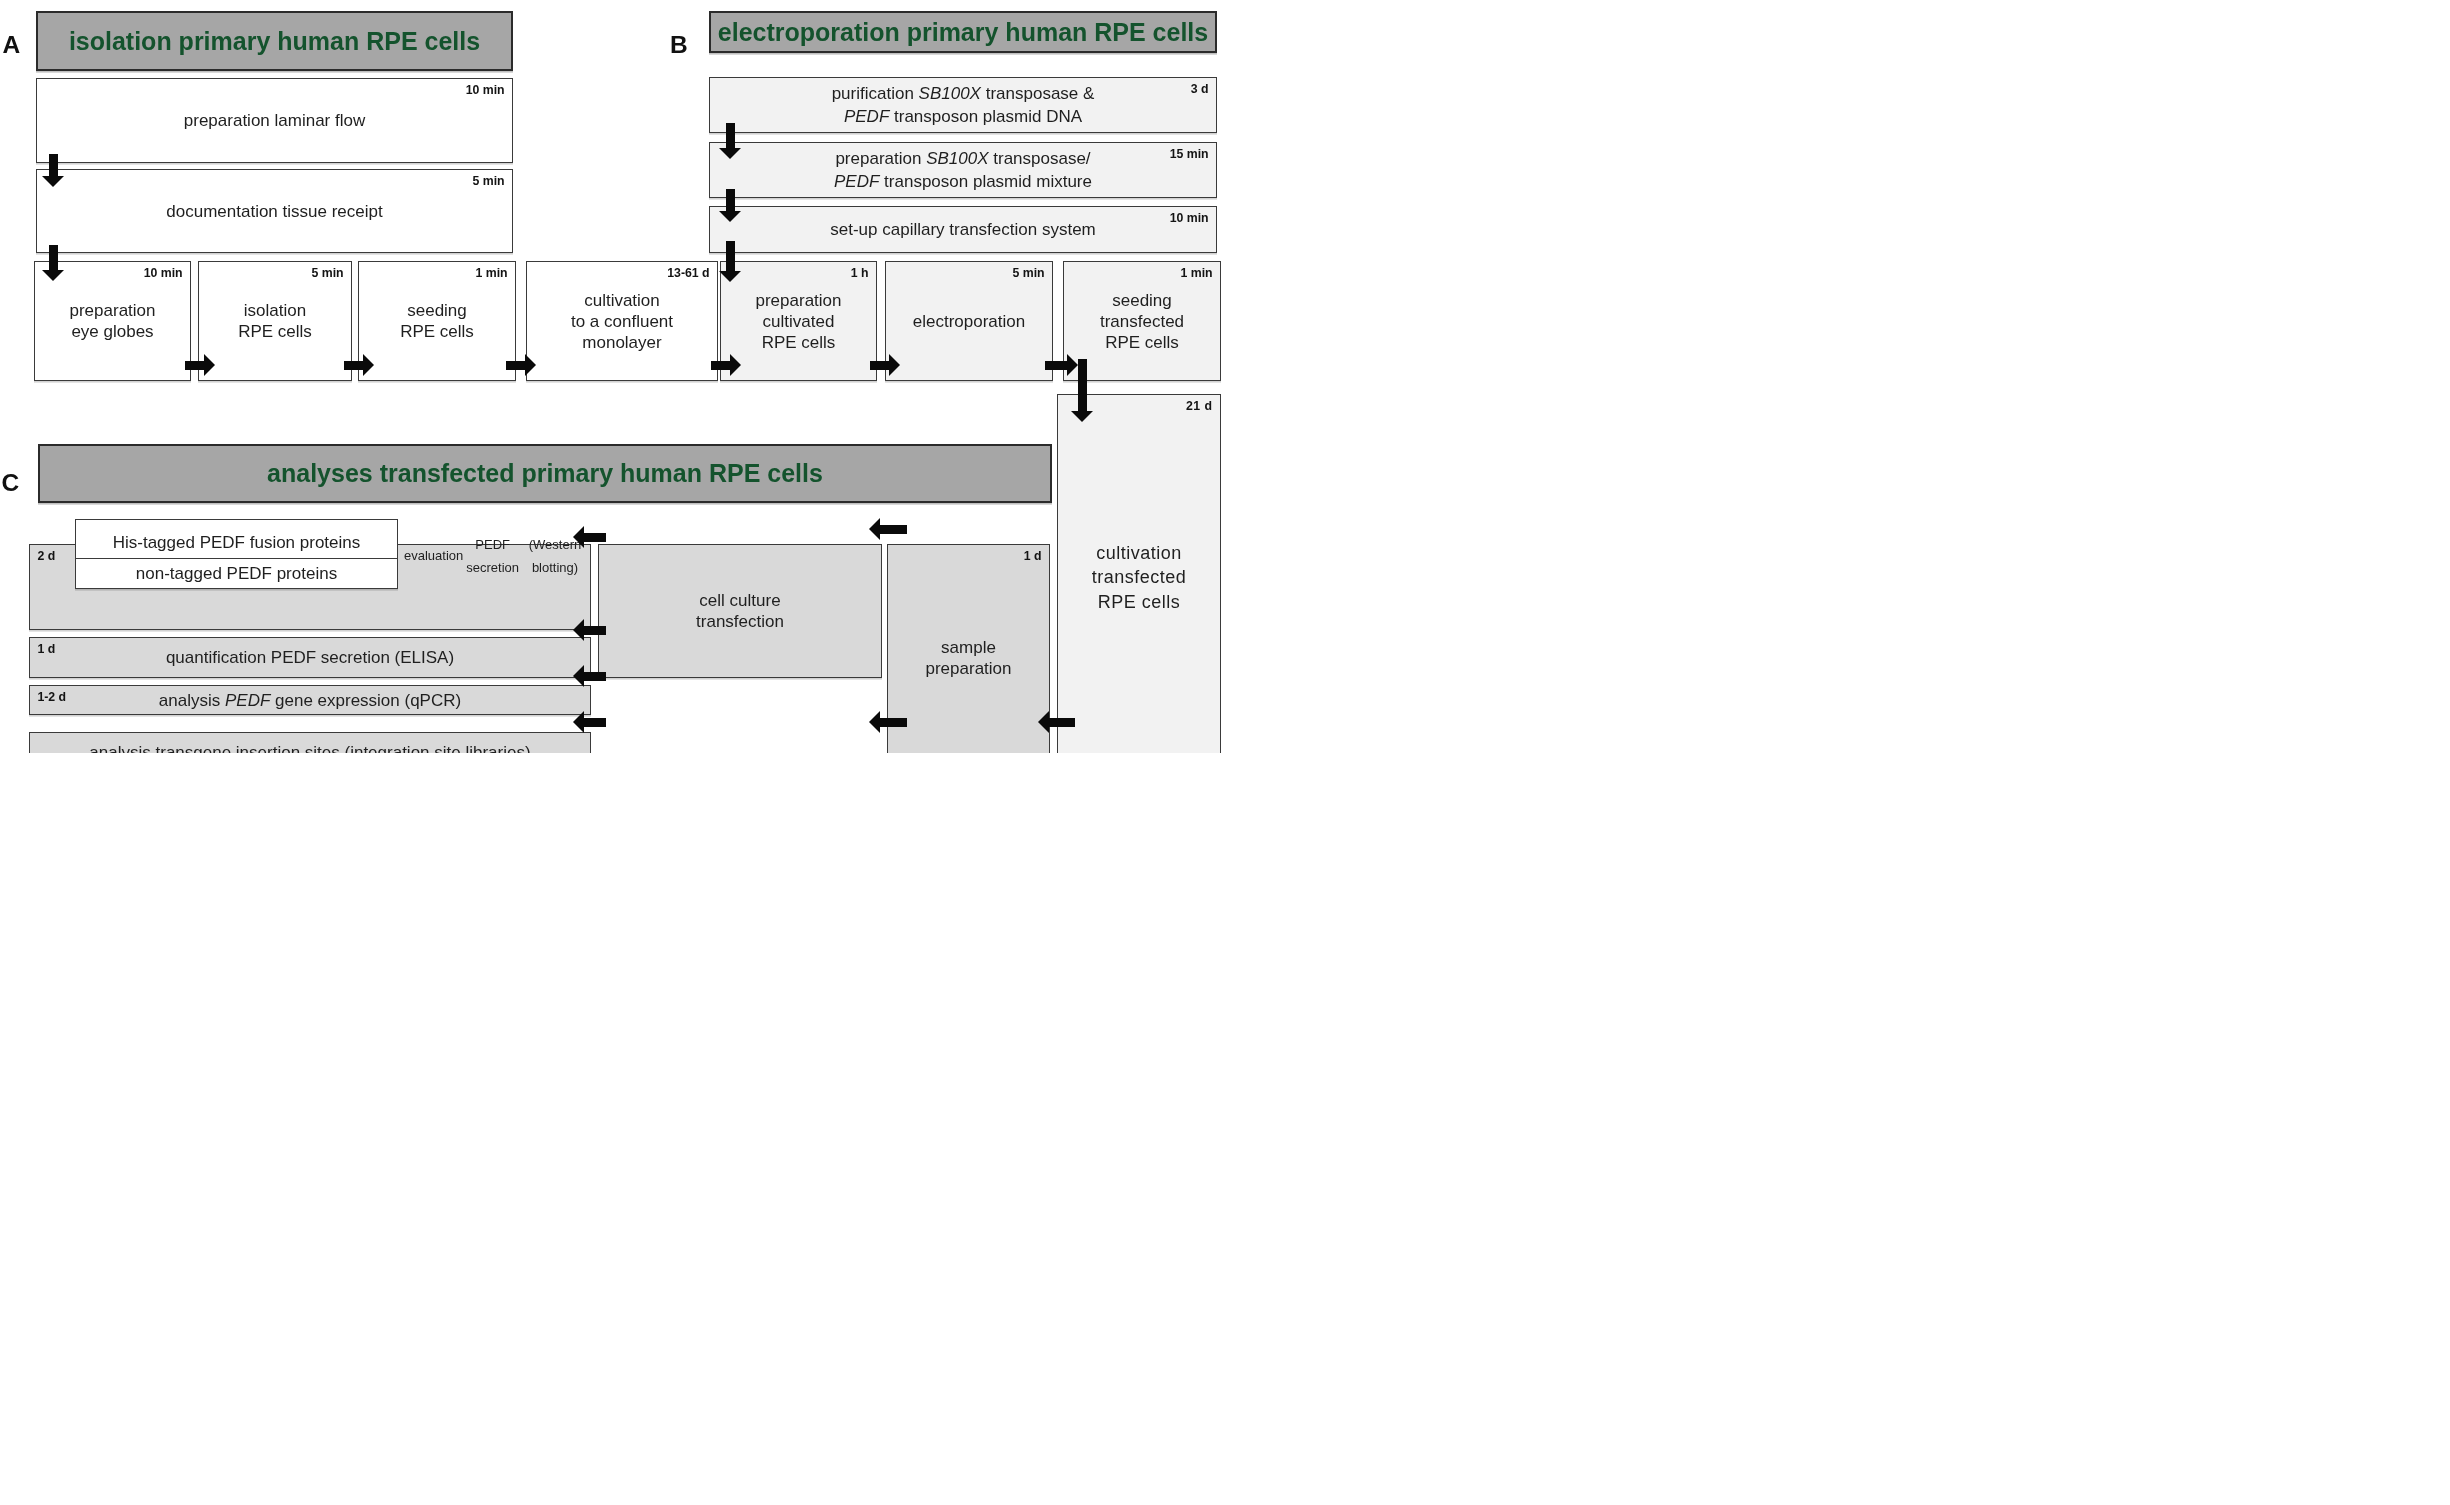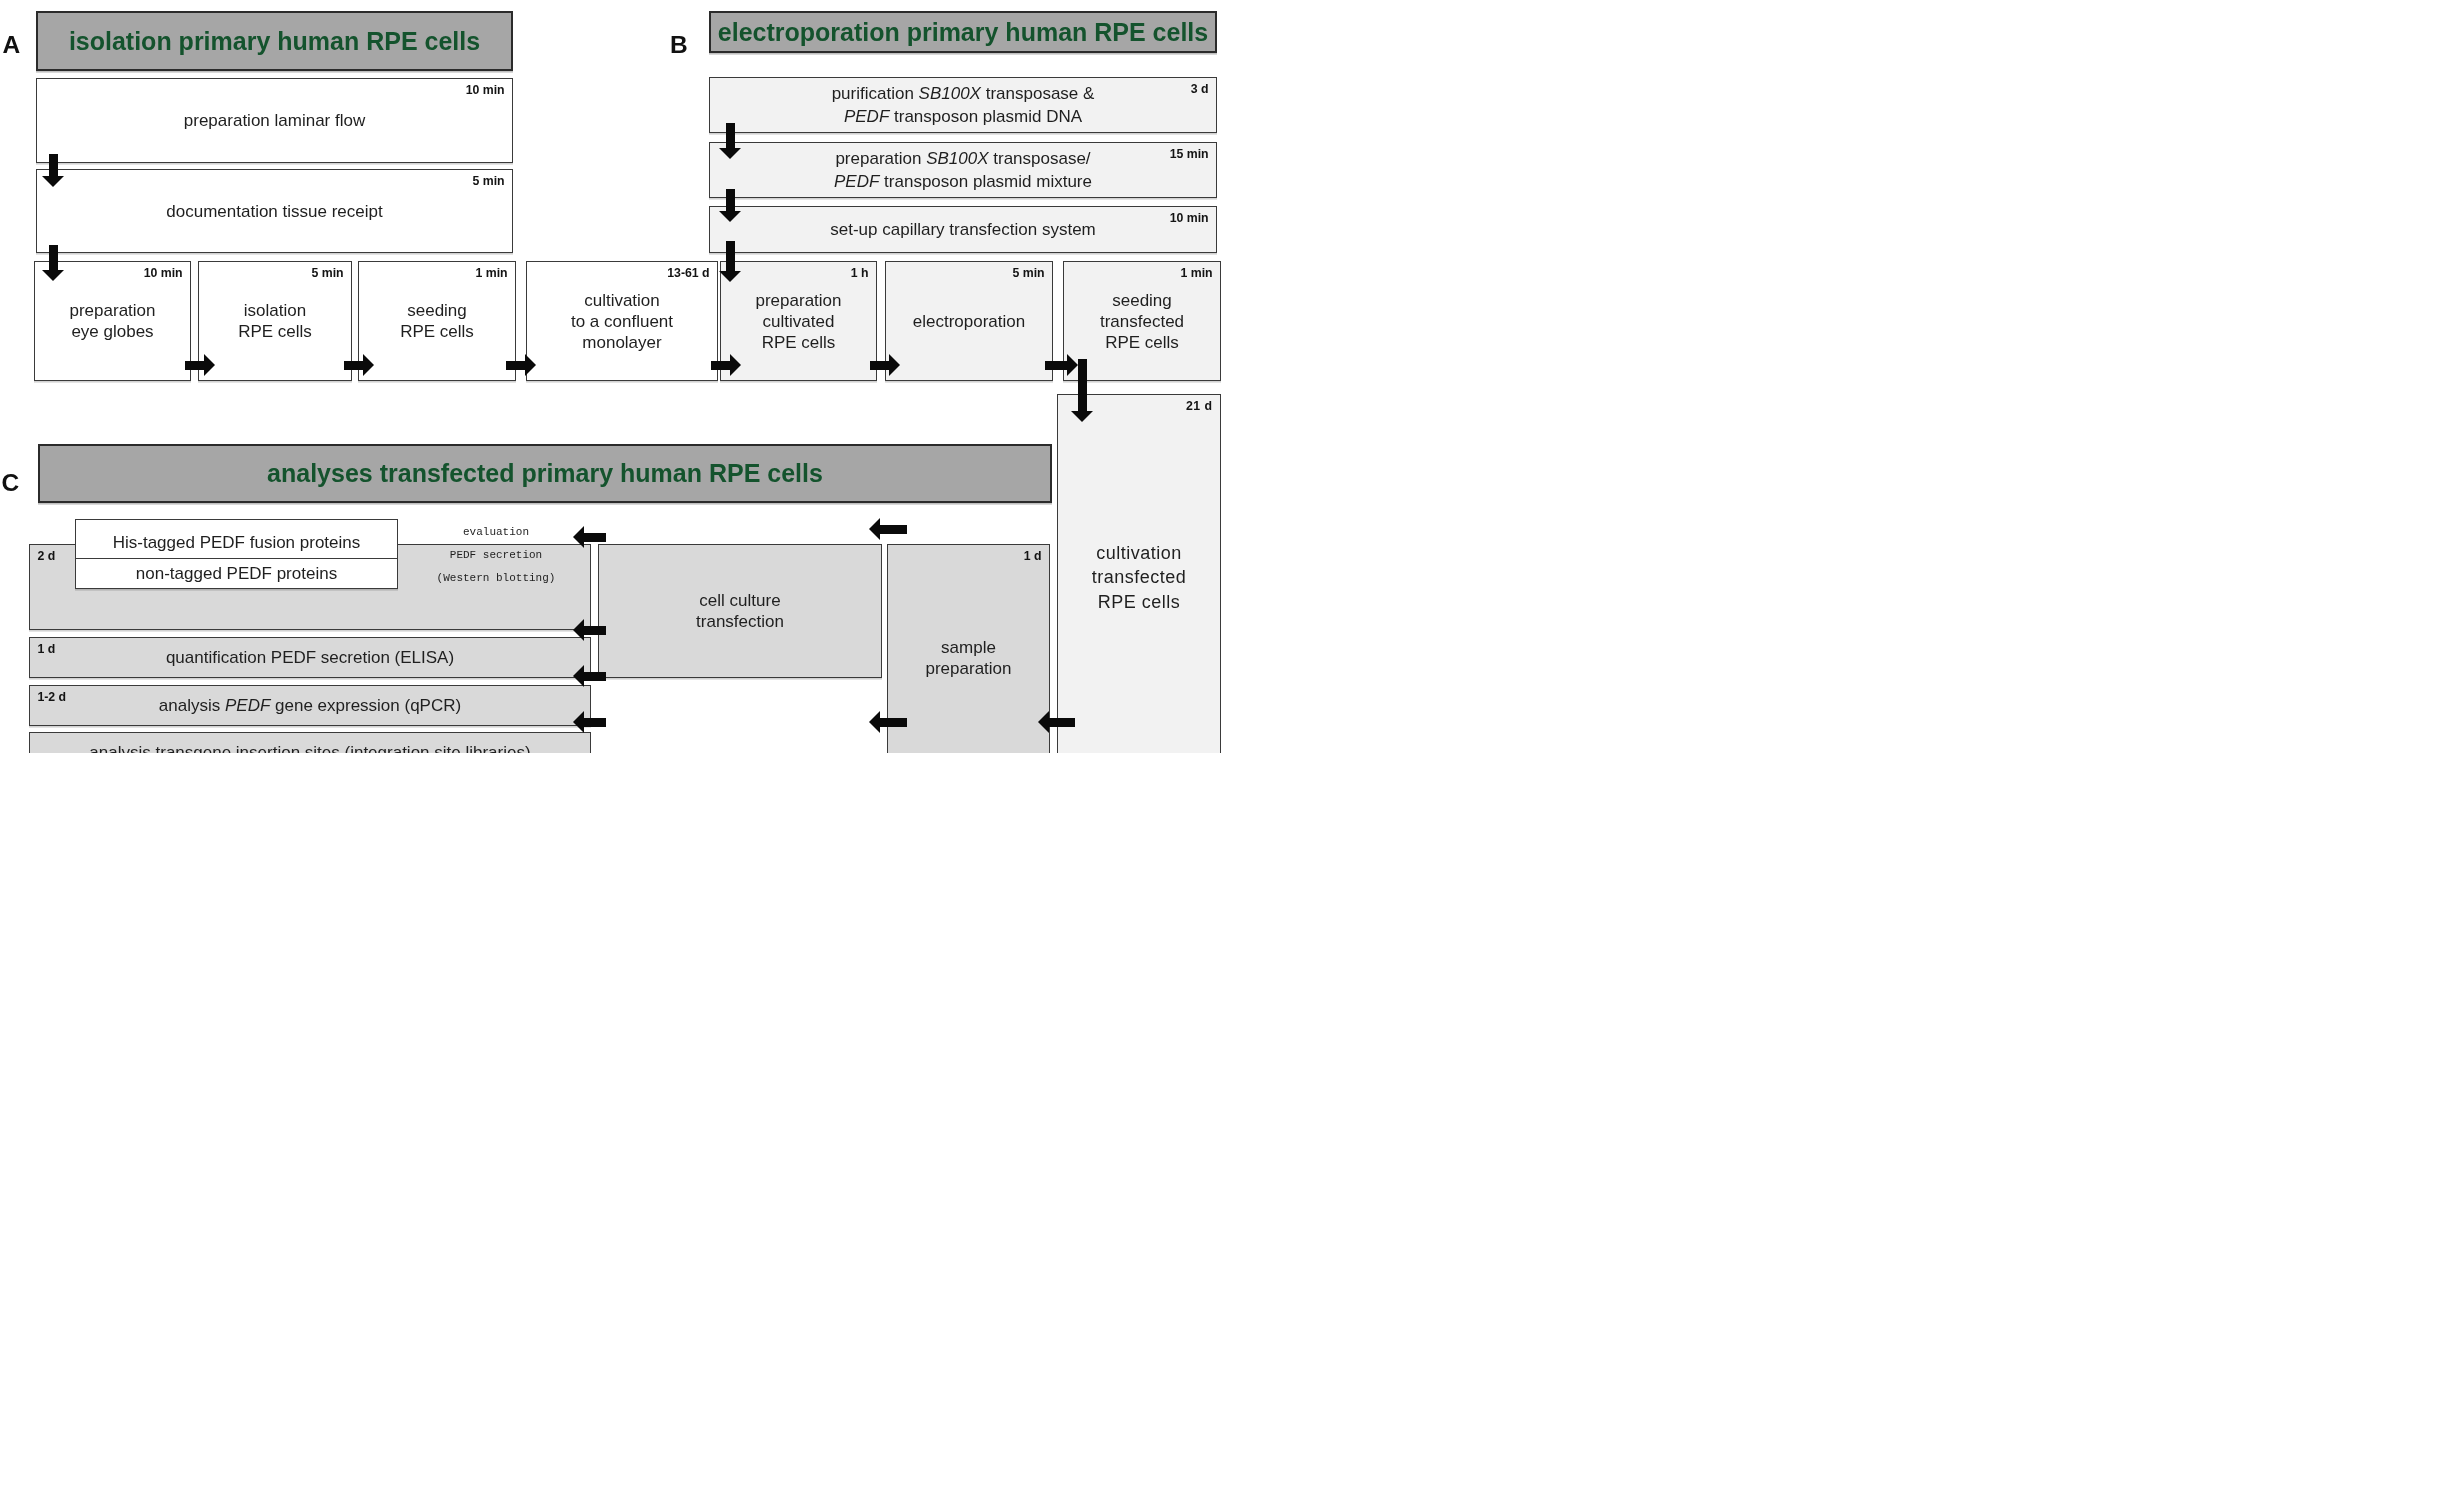--- a/index.html
+++ b/index.html
@@ -42,22 +42,22 @@
   .dur.r{top:4.9px;right:7.4px;}
   .dur.l{top:4.9px;left:7.4px;}
 
   .inner-white{
     position:absolute;background:var(--white-box-bg);border:1.6px solid var(--border);
     box-sizing:border-box;display:flex;align-items:center;justify-content:center;
     font-size:17px;box-shadow:0 1.6px 0 rgba(0,0,0,0.18);
   }
 
   .freetext{
-    position:absolute;display:flex;flex-direction:column;align-items:center;justify-content:center;
-    text-align:center;font-size:11px;line-height:23px;font-family:Liberation Mono, monospace;
+    position:absolute;display:flex;flex-direction:row;align-items:center;justify-content:center;
+    text-align:center;font-size:13px;line-height:23px;
   }
 
   .big-letters{letter-spacing:0.5px;font-size:18px;line-height:24.5px;}
 
   
   .ar{position:absolute;z-index:6;}
   .ar .st{position:absolute;background:var(--arrow);}
   .ar .hd{position:absolute;width:0;height:0;}
   .ar.right .st{left:0;top:50%;margin-top:-4.9px;height:9.8px;right:10.6px;}
   .ar.right .hd{right:0;top:50%;margin-top:-11.4px;
@@ -173,21 +173,21 @@
     <div>evaluation</div>
     <div>PEDF secretion</div>
     <div>(Western blotting)</div>
   </div>
 
   <div class="box md" style="left:29px;top:605px;width:562px;height:41px;">
     <span class="dur l">1 d</span>
     <div>quantification PEDF secretion (ELISA)</div>
   </div>
 
-  <div class="box md" style="left:29px;top:653px;width:562px;height:41px;">
+  <div class="box md" style="left:29px;top:653px;width:562px;height:30px;">
     <span class="dur l">1-2 d</span>
     <div><span>analysis </span><span style="font-style: italic;">PEDF</span><span> gene expression (qPCR)</span></div>
   </div>
 
   <div class="box md" style="left:29px;top:700px;width:562px;height:40px;">
     <div>analysis transgene insertion sites (integration site libraries)</div>
   </div>
 
   <div class="box md" style="left:598px;top:512px;width:284px;height:134px;">
     <div>cell culture</div>

